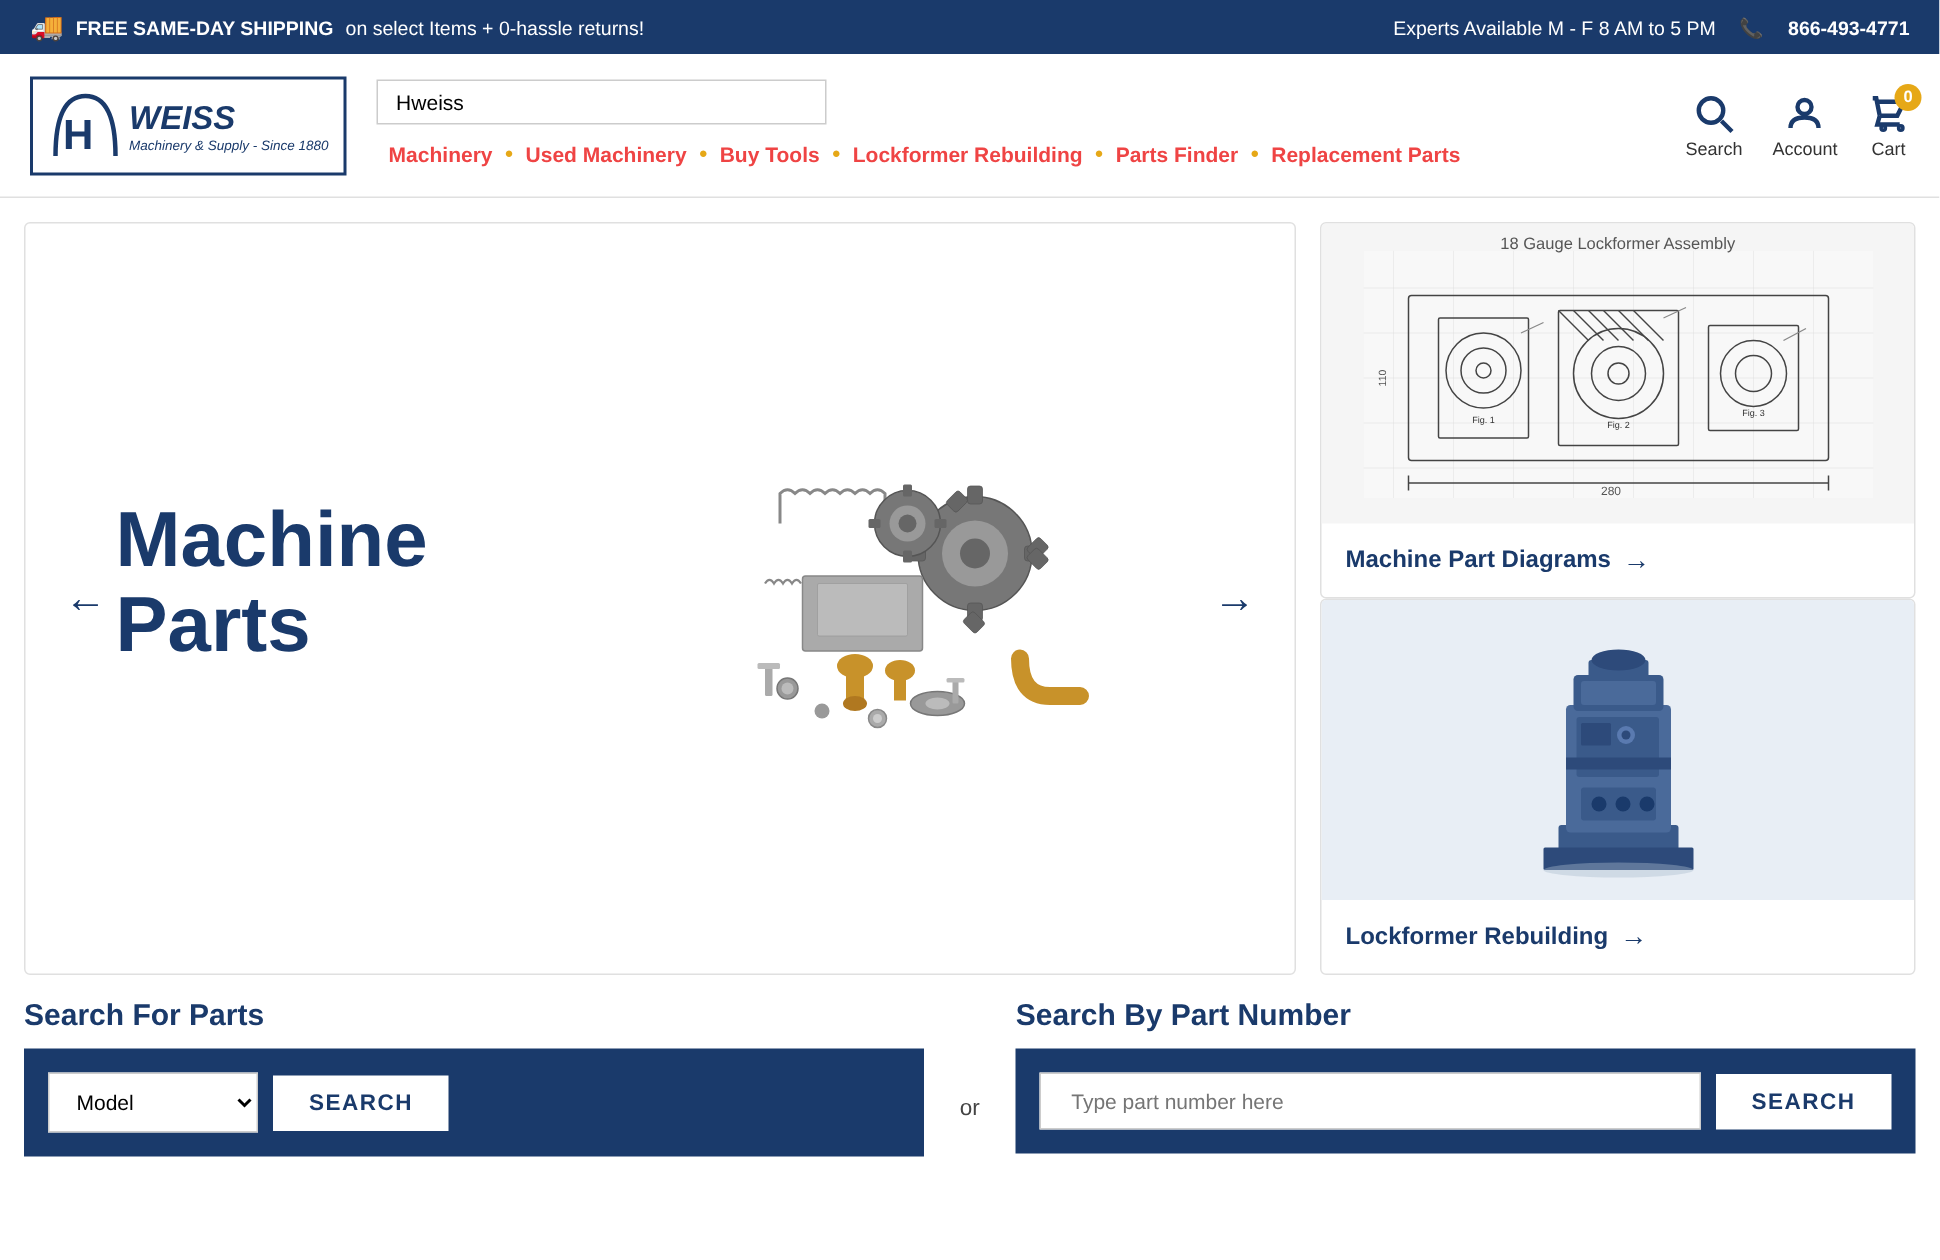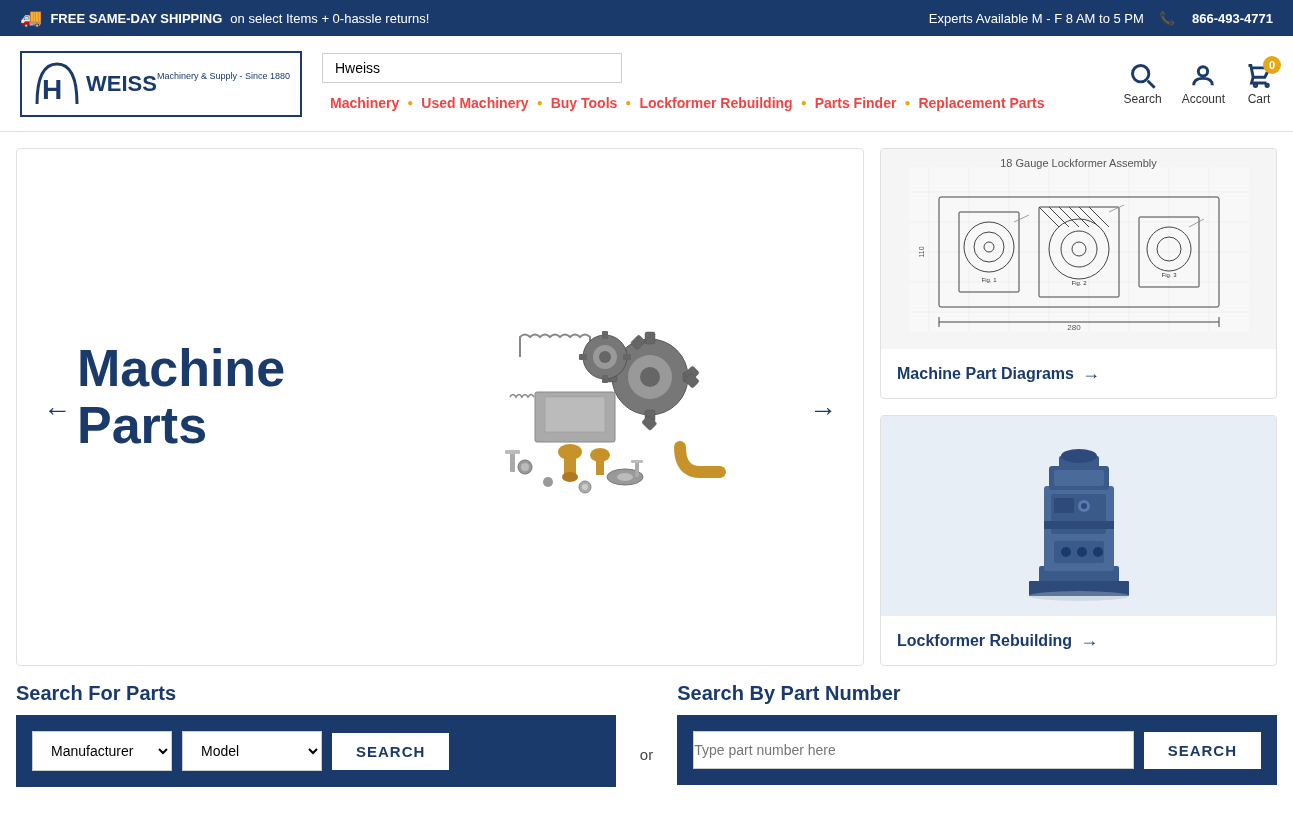--- a/index.html
+++ b/index.html
@@ -35,21 +35,23 @@
       min-width: 185px;
     }
     .logo-box {
       display: flex;
       align-items: center;
       border: 2px solid #1a3a6b;
       padding: 6px 10px;
     }
     .logo-text {
       display: flex;
+      flex-direction: column;
       margin-left: 4px;
+      font-style: italic;
     }
     .logo-weiss { color: #1a3a6b; font-size: 22px; font-weight: 700; }
     .logo-sub { color: #1a3a6b; font-size: 9px; }
 
     .nav-search-area {
       display: flex;
       flex-direction: column;
       flex: 1;
       margin-left: 20px;
     }
@@ -177,21 +179,21 @@
       display: flex;
       justify-content: center;
       align-items: center;
     }
 
     
     .right-sidebar {
       flex: 1;
       display: flex;
       flex-direction: column;
-      gap: 16px;
+      gap: 0;
     }
     .sidebar-card {
       background: #fff;
       border: 1px solid #e0e0e0;
       border-radius: 4px;
       overflow: hidden;
       cursor: pointer;
       flex: 1;
     }
     .sidebar-card-image {
@@ -258,21 +260,21 @@
       display: flex;
       align-items: center;
       justify-content: center;
       padding: 0 24px;
       font-size: 15px;
       color: #444;
       align-self: flex-end;
       padding-bottom: 24px;
     }
     .part-number-input {
-      padding: 10px 0;
+      padding: 10px 20px;
       font-size: 14px;
       border: 1px solid #ccc;
       flex: 1;
       min-width: 200px;
     }
     .diagram-title {
       font-size: 11px;
       color: #555;
       text-align: center;
       position: absolute;
@@ -547,23 +549,20 @@
     </div>
   </div>
 </div>
 
 <div class="search-sections">
 
   <div class="search-section">
     <h2 class="search-section-title">Search For Parts</h2>
     <div class="search-box-area">
       <select class="search-select">
-        <option value="Manufacturer">Manufacturer</option>
-      </select>
-      <select class="search-select">
         <option value="Model">Model</option>
       </select>
       <button class="search-btn">SEARCH</button>
     </div>
   </div>
 
   <div class="or-divider">or</div>
 
   <div class="search-section">
     <h2 class="search-section-title">Search By Part Number</h2>

